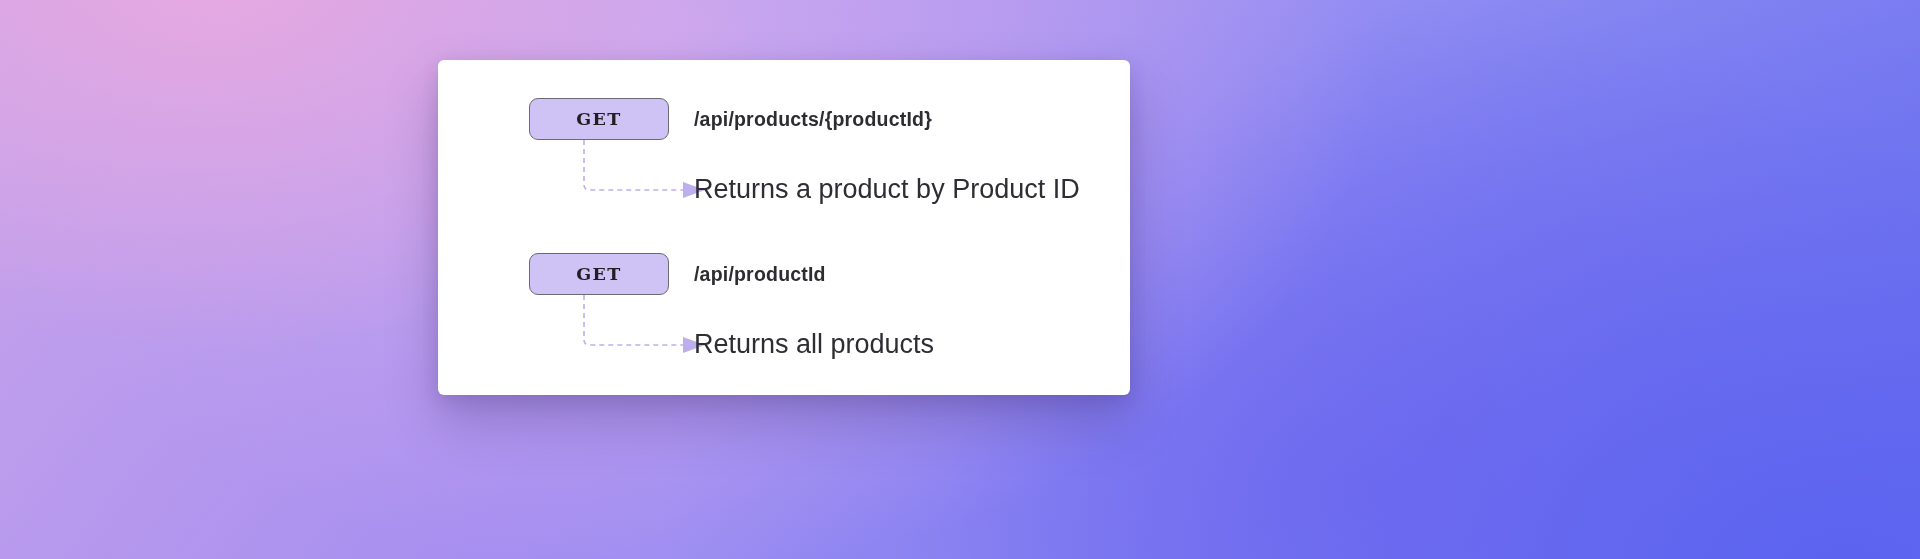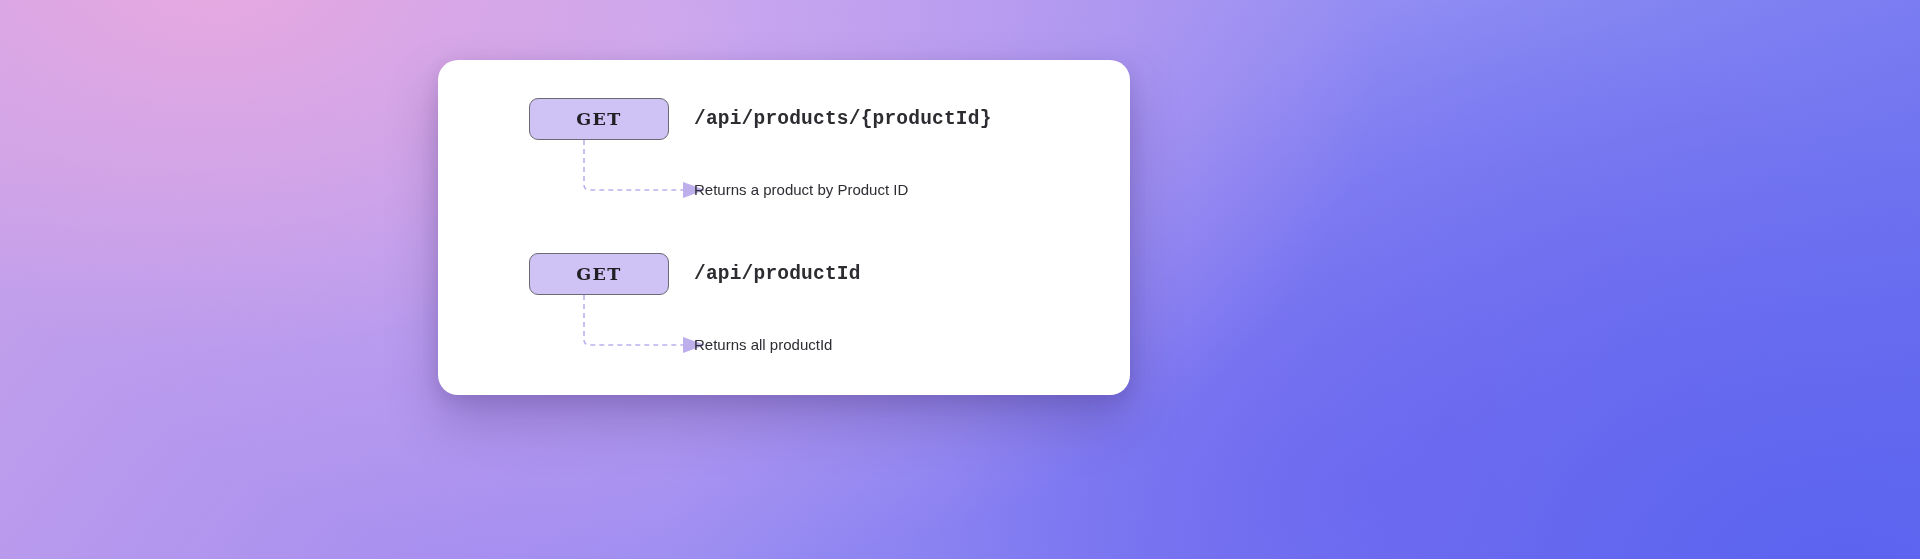--- a/index.html
+++ b/index.html
@@ -28,21 +28,21 @@
   }
 
   
   #card {
     position: absolute;
     left: 438px;
     top: 60px;
     width: 692px;
     height: 335px;
     background: #ffffff;
-    border-radius: 20px;
+    border-radius: 6px;
     box-shadow: 0 26px 52px rgba(48, 30, 96, 0.26),
                 0 6px 18px rgba(48, 30, 96, 0.14);
   }
 
   .endpoint-group {
     position: absolute;
     left: 0;
     width: 692px;
   }
   #group-0 { top: 0px; }
@@ -76,21 +76,21 @@
     letter-spacing: 1.4px;
     color: #1f1f24;
   }
   .endpoint-path {
     position: absolute;
     left: 256px;
     top: 0;
     height: 42px;
     display: flex;
     align-items: center;
-    font-family: Liberation Mono, monospace;
+    font-family: Liberation Sans, sans-serif;
     font-weight: bold;
     font-size: 19.5px;
     letter-spacing: 0.2px;
     color: #2c2c31;
     white-space: nowrap;
     text-align: right;
   }
 
   
   .connector {
@@ -102,21 +102,21 @@
     overflow: visible;
   }
   .desc-row {
     position: absolute;
     left: 256px;
     top: 109px;
     height: 40px;
     display: flex;
     align-items: center;
     font-family: "Liberation Sans", sans-serif;
-    font-size: 15px;
+    font-size: 27px;
     color: #2d2d33;
     white-space: nowrap;
   }
 </style>
 </head>
 <body>
 
 <div id="backdrop"></div>
 
 <div id="card">
@@ -139,16 +139,16 @@
     <div class="method-row">
       <div class="method-badge">GET</div>
       <div class="endpoint-path">/api/productId</div>
     </div>
 
     <svg class="connector" viewBox="0 0 128 58">
       <path d="M1,0 L1,45 Q1,50 7,50 L103,50" fill="none" stroke="#bfb0ec" stroke-width="1.6" stroke-dasharray="5 4"></path>
       <polygon points="100,42 122,50 100,58" fill="#bdaeec"></polygon>
     </svg>
 
-    <div class="desc-row">Returns all productId</div>
+    <div class="desc-row">Returns all products</div>
   </div>
 
 </div>
 
 </body></html>

